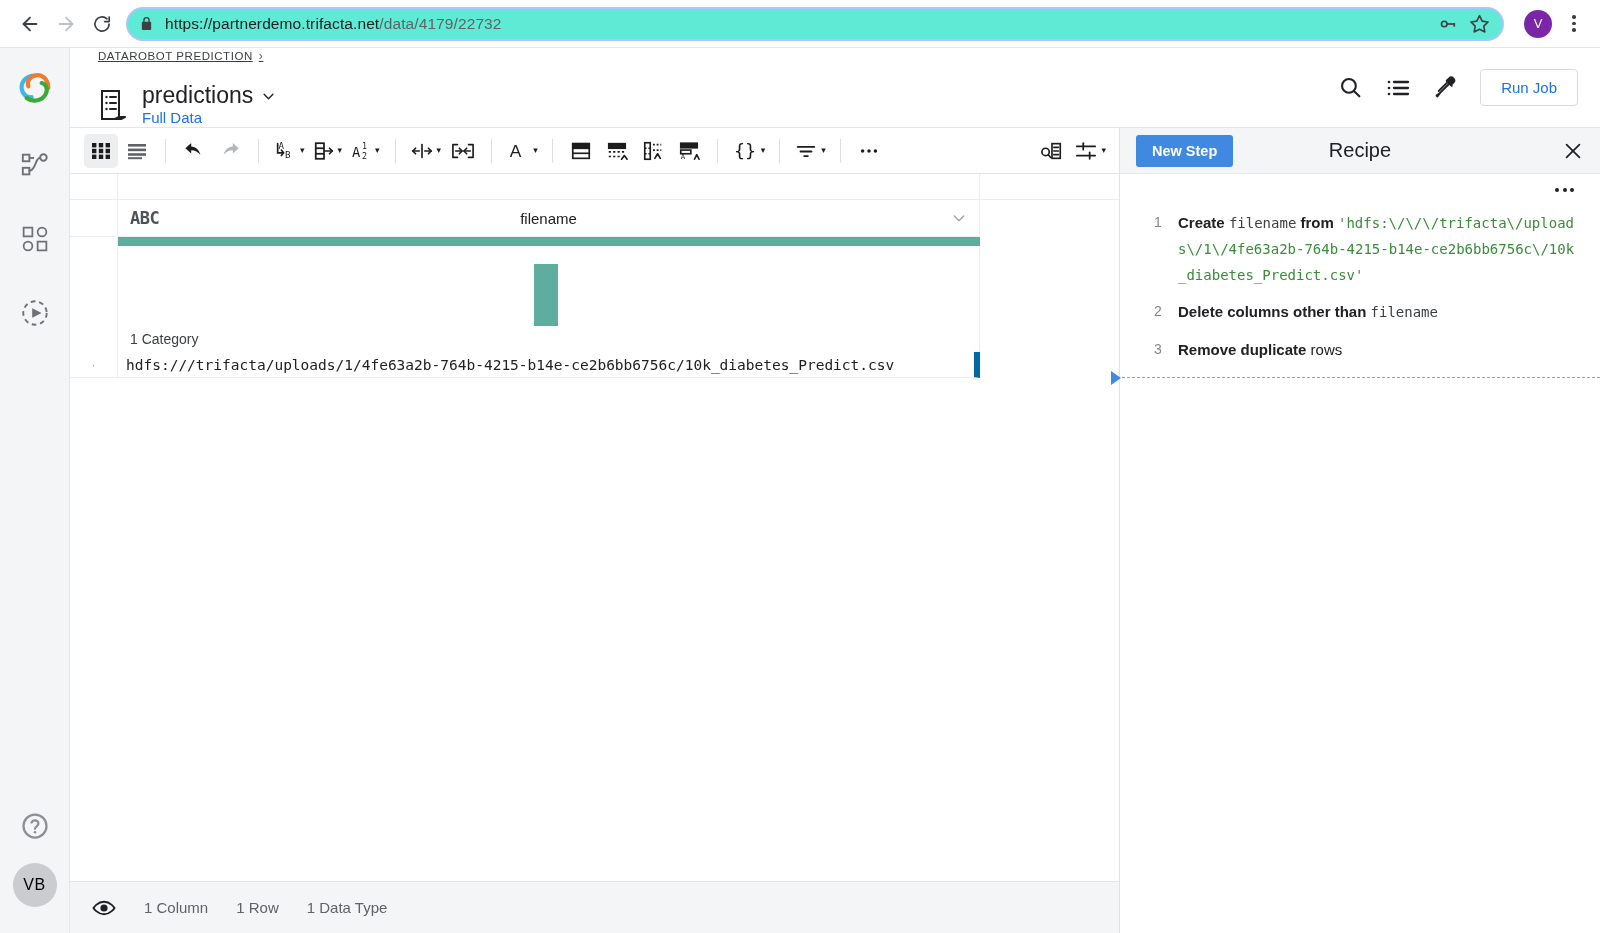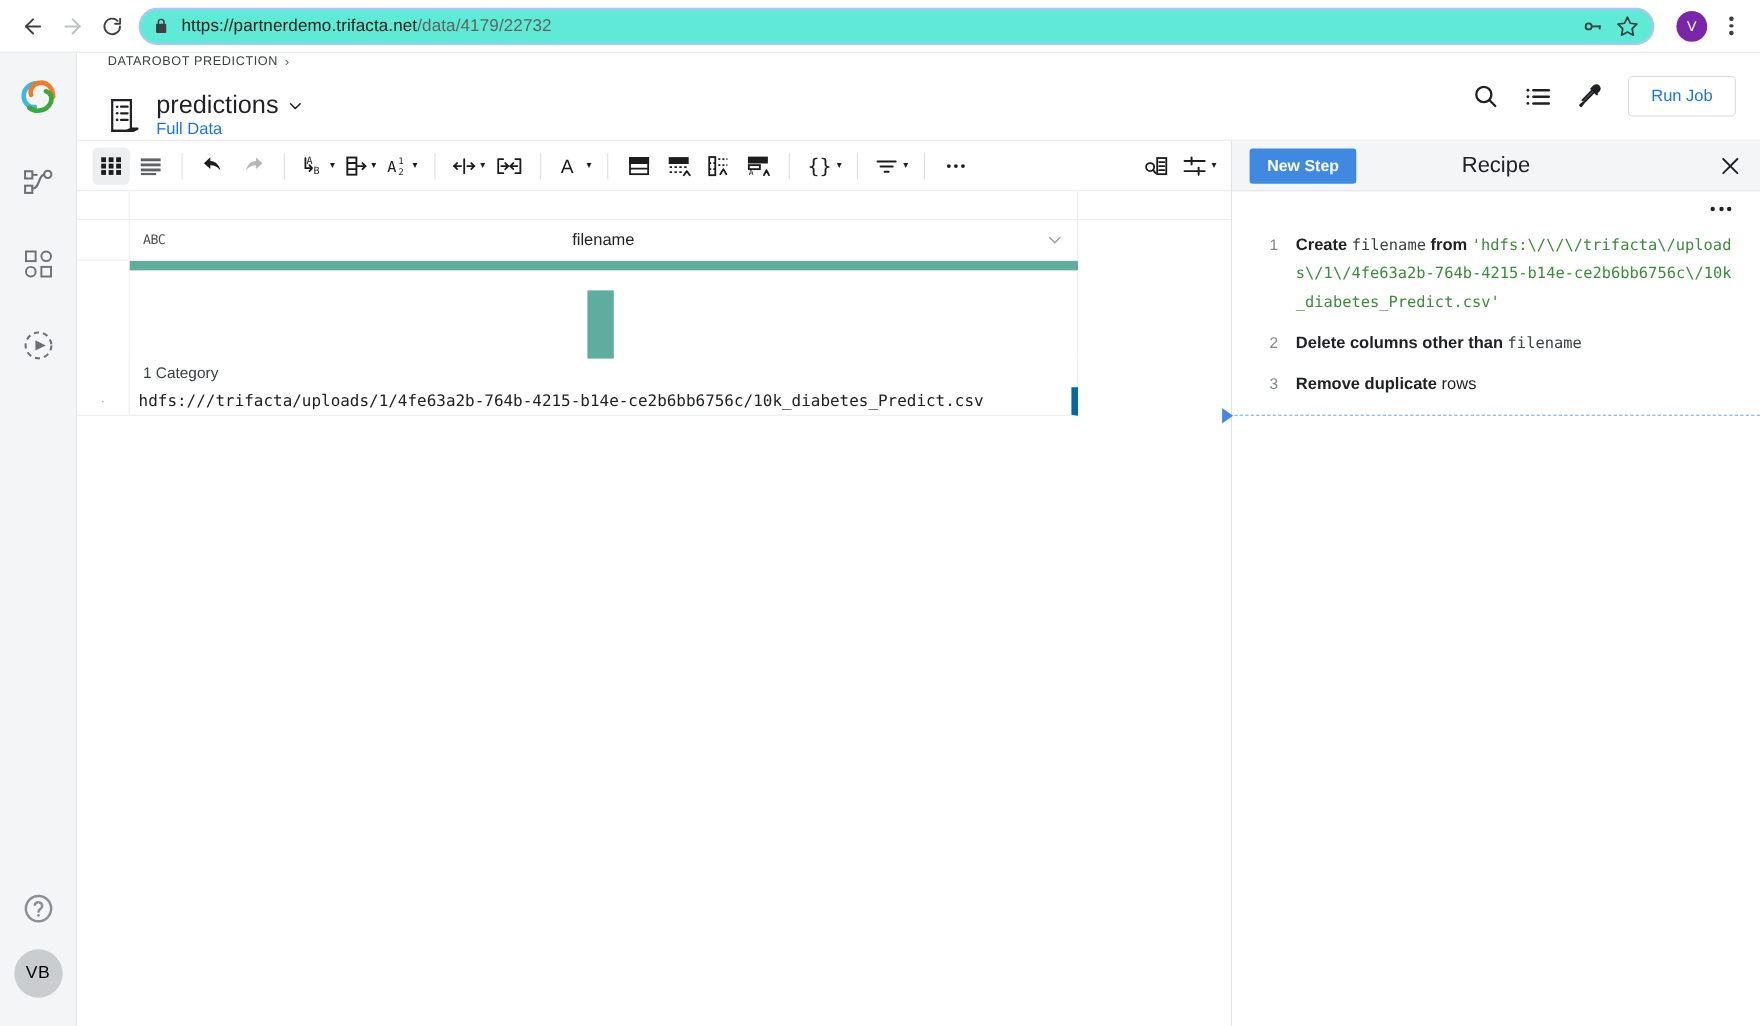--- a/index.html
+++ b/index.html
@@ -93,21 +93,21 @@
     height: 80px; display: flex; align-items: center;
     padding: 0 22px 0 28px; background: #fff;
     border-bottom: 1px solid #e4e6e8;
     flex-shrink: 0;
   }
   .hdr-icon-doc { margin-right: 14px; color: #202124; display: flex; margin-top: 6px;}
   .hdr-titles { display: flex; flex-direction: column; justify-content: center; }
   .breadcrumb {
     font-size: 11.5px; letter-spacing: .55px;
     color: #3c4043; margin-bottom: 20px;
-    display: flex; align-items: center; gap: 6px;
+    display: flex; align-items: center; gap: 6px; text-decoration: underline;
   }
   .crumb-sep { color: #5f6368; font-size: 12px; }
   .title-row { display: flex; align-items: center; gap: 8px; }
   .page-title { font-size: 23px; font-weight: 400; color: #202124; line-height: 1.1; }
   .caret-down { color: #202124; display: flex; margin-top: 3px;}
   .subtitle { font-size: 15px; color: #1a73e8; margin-top: 1px; }
   .hdr-right { margin-left: auto; display: flex; align-items: center; gap: 22px; }
   .hdr-ico { color: #202124; display: flex; }
   .run-job {
     border: 1px solid #d7dadd; border-radius: 4px;
@@ -142,21 +142,21 @@
   
   .grid-area { flex: 1; background: #fff; overflow: hidden; position: relative; display:flex; flex-direction:column; }
   .grid-top-strip { height: 26px; border-bottom: 1px solid #ebedee; display:flex; }
   .gutter-col { width: 48px; border-right: 1px solid #ebedee; flex-shrink: 0; }
   .col-head {
     height: 37px; width: 862px;
     border-right: 1px solid #ebedee; border-bottom: 1px solid #ebedee;
     display: flex; align-items: center; padding: 0 12px;
     position: relative; background: #fff;
   }
-  .dtype { font-size: 12px; font-weight: 400; color: #4c5256; font-family: "DejaVu Sans Mono", monospace; letter-spacing: -.5px; }
+  .dtype { font-size: 17px; font-weight: 700; color: #4c5256; font-family: "DejaVu Sans Mono", monospace; letter-spacing: -.5px; }
   .col-name {
     position: absolute; left: 0; right: 0; text-align: center;
     font-size: 15px; color: #202124;
   }
   .col-caret { margin-left: auto; color: #9aa0a6; display: flex; }
   .qualbar { height: 9px; width: 862px; background: #5fad9f; }
   .hist-zone {
     width: 862px; height: 80px;
     position: relative; border-right: 1px solid #ebedee; background: #fff;
   }
@@ -639,20 +639,31 @@
               <div class="cat-label">1 Category</div>
               <div class="grid-row">
                 <div class="row-cell">hdfs:///trifacta/uploads/1/4fe63a2b-764b-4215-b14e-ce2b6bb6756c/10k_diabetes_Predict.csv</div>
               </div>
             </div>
 
             <div class="grid-fill"></div>
           </div>
         </div>
 
+        <div class="status-bar">
+          <span class="eye-ico">
+            <svg width="24" height="18" viewBox="0 0 24 16" fill="none" stroke="#202124" stroke-width="1.9">
+              <path d="M1.5 8S5.3 1.8 12 1.8 22.5 8 22.5 8 18.7 14.2 12 14.2 1.5 8 1.5 8z"></path>
+              <circle cx="12" cy="8" r="3.6" fill="#202124" stroke="none"></circle>
+            </svg>
+          </span>
+          <span class="status-txt">1 Column</span>
+          <span class="status-txt">1 Row</span>
+          <span class="status-txt">1 Data Type</span>
+        </div>
       </div>
 
       <div class="recipe-pane">
         <div class="recipe-head">
           <button class="new-step">New Step</button>
           <span class="recipe-title">Recipe</span>
           <span class="recipe-close">
             <svg width="22" height="22" viewBox="0 0 24 24" fill="none" stroke="currentColor" stroke-width="1.9" stroke-linecap="round">
                 <line x1="5" y1="5" x2="19" y2="19"></line>
                 <line x1="19" y1="5" x2="5" y2="19"></line>

